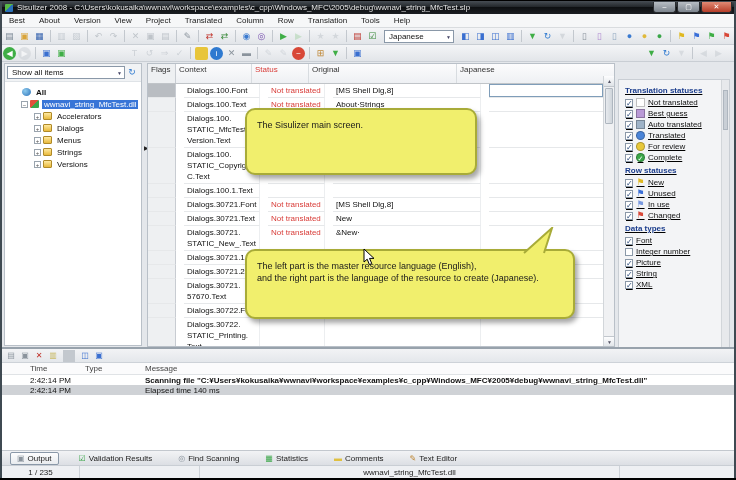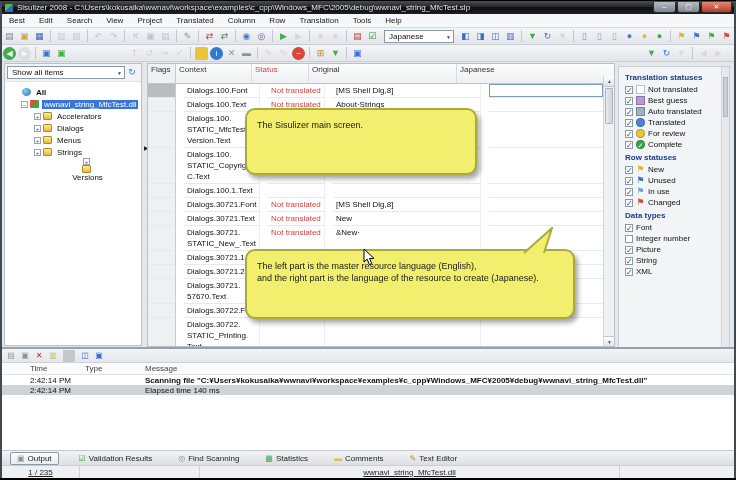--- a/index.html
+++ b/index.html
@@ -81,22 +81,22 @@
   .grow.current .c-flags { background:#b9bdc2; }
   .grow.current .c-japanese { box-shadow:inset 0 0 0 1px #7f9db9; }
   #gridscroll { position:absolute; right:0; top:12px; width:11px; height:271px; background:#f0f1f3;
     border-left:1px solid #d2d6da; }
   .sbtn { width:11px; height:11px; font-size:5px; text-align:center; line-height:11px; color:#556;
     background:linear-gradient(#fdfdfe,#dfe3e7); border-bottom:1px solid #c2c7cd; }
   .sbtn.bottom { position:absolute; bottom:0; border-top:1px solid #c2c7cd; border-bottom:none; }
   #gthumb { margin:1px 1px; height:36px; background:linear-gradient(90deg,#e7eaee,#cfd5db);
     border:1px solid #aeb6bf; border-radius:1px; }
 
-  #rightpanel { position:absolute; left:616px; top:4px; width:112px; height:283px;
-    background:#f3f4f6; border:1px solid #c9ced4; padding:3px 0 0 6px; overflow:hidden; }
+  #rightpanel { position:absolute; left:616px; top:17px; width:112px; height:283px;
+    background:#f3f4f6; border:1px solid #c9ced4; padding:3px 0 0 6px; overflow:hidden;text-decoration:underline; }
   .ptitle { font-size:8px; font-weight:bold; color:#1a3c8c; margin:3px 0 2px 0; }
   .fitem { display:flex; align-items:center; height:11px; font-size:8px; color:#111; }
   .cb { width:8px; height:8px; border:1px solid #8a98a8; background:#fff; margin-right:3px;
     font-size:8px; line-height:7px; text-align:center; color:#2a4a7a; flex:none; }
   .cb.on::after { content:"✓"; }
   .ficon { width:9px; height:9px; margin-right:3px; font-size:8px; line-height:9px; text-align:center;
     border:1px solid rgba(0,0,0,.25); flex:none; }
   .ficon.round { border-radius:50%; color:#fff; font-size:7px; }
   .ficon.flag { border:none; background:none !important; font-size:9px; }
   #rpscroll { position:absolute; right:0; top:0; width:8px; height:100%; background:#e7e9ec;
@@ -133,21 +133,21 @@
     display:flex; align-items:center; font-size:8px; color:#222; }
   .tab { display:flex; align-items:center; padding:1px 6px; margin-left:14px; }
   .tab .tico { margin-right:3px; font-size:8px; }
   .tab.active { background:linear-gradient(#fdfdfe,#e8ebee); border:1px solid #8a98a8; border-radius:2px;
     margin-left:8px; }
 
   
   #statusbar { position:absolute; left:0; top:464px; width:100%; height:13px; background:#eef0f3;
     border-top:1px solid #c9ced4; display:flex; font-size:8px; color:#222; align-items:center; }
   #statusbar .cell { border-right:1px solid #cdd2d8; height:100%; display:flex; align-items:center;
-    justify-content:center;text-decoration:underline; }
+    justify-content:center; }
   #sb-pos { width:78px; } #sb-gap { width:120px; } #sb-file { width:420px; }
 </style>
 </head>
 <body>
 
 <div id="window">
 
   <div id="titlebar">
     <div id="appicon"></div>
     <div id="titletext">Sisulizer 2008 - C:\Users\kokusaika\wwnavi\workspace\examples\c_cpp\Windows_MFC\2005\debug\wwnavi_string_MfcTest.slp</div>
@@ -155,22 +155,22 @@
 
     <div class="wbtn">–</div>
         <div class="wbtn">▢</div>
         <div class="wbtn">✕</div>
       </div>
   </div>
 
   <div id="menubar">
 
   <span class="menuitem">Best</span>
-      <span class="menuitem">Edit</span>
-      <span class="menuitem">Search</span>
+      <span class="menuitem">About</span>
+      <span class="menuitem">Version</span>
       <span class="menuitem">View</span>
       <span class="menuitem">Project</span>
       <span class="menuitem">Translated</span>
       <span class="menuitem">Column</span>
       <span class="menuitem">Row</span>
       <span class="menuitem">Translation</span>
       <span class="menuitem">Tools</span>
       <span class="menuitem">Help</span>
     </div>
 
@@ -319,21 +319,21 @@
             <span class="ticon folder"></span>
             <span class="tlabel">Menus</span>
           </div>
 
           <div class="titem" style="padding-left: 29px;">
             <span class="texp">+</span>
             <span class="ticon folder"></span>
             <span class="tlabel">Strings</span>
           </div>
 
-          <div class="titem" style="padding-left: 29px; flex-direction: column;">
+          <div class="titem" style="padding-left: 29px;">
             <span class="texp">+</span>
             <span class="ticon folder"></span>
             <span class="tlabel">Versions</span>
           </div>
         </div>
     </div>
     <div id="splitarrow">▶</div>
 
     <div id="grid">
       <div id="gridheader">

